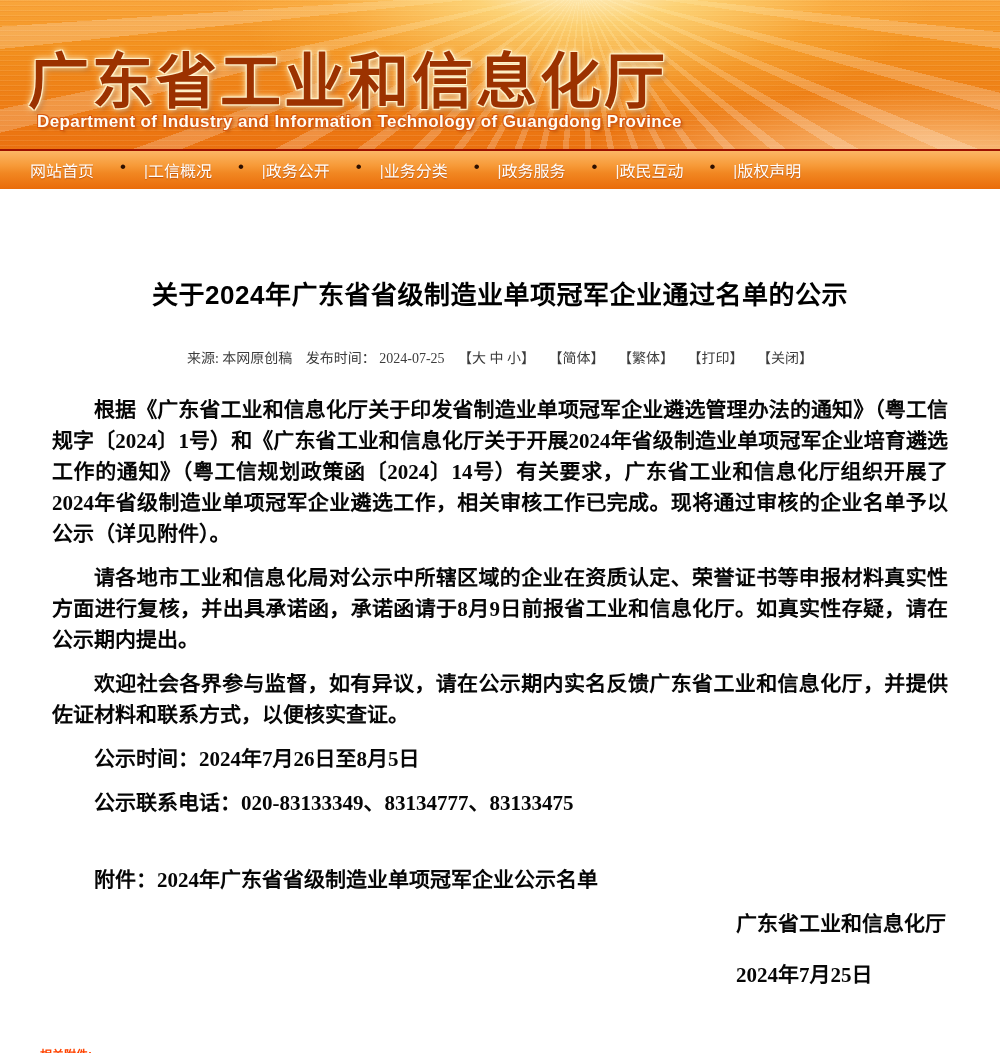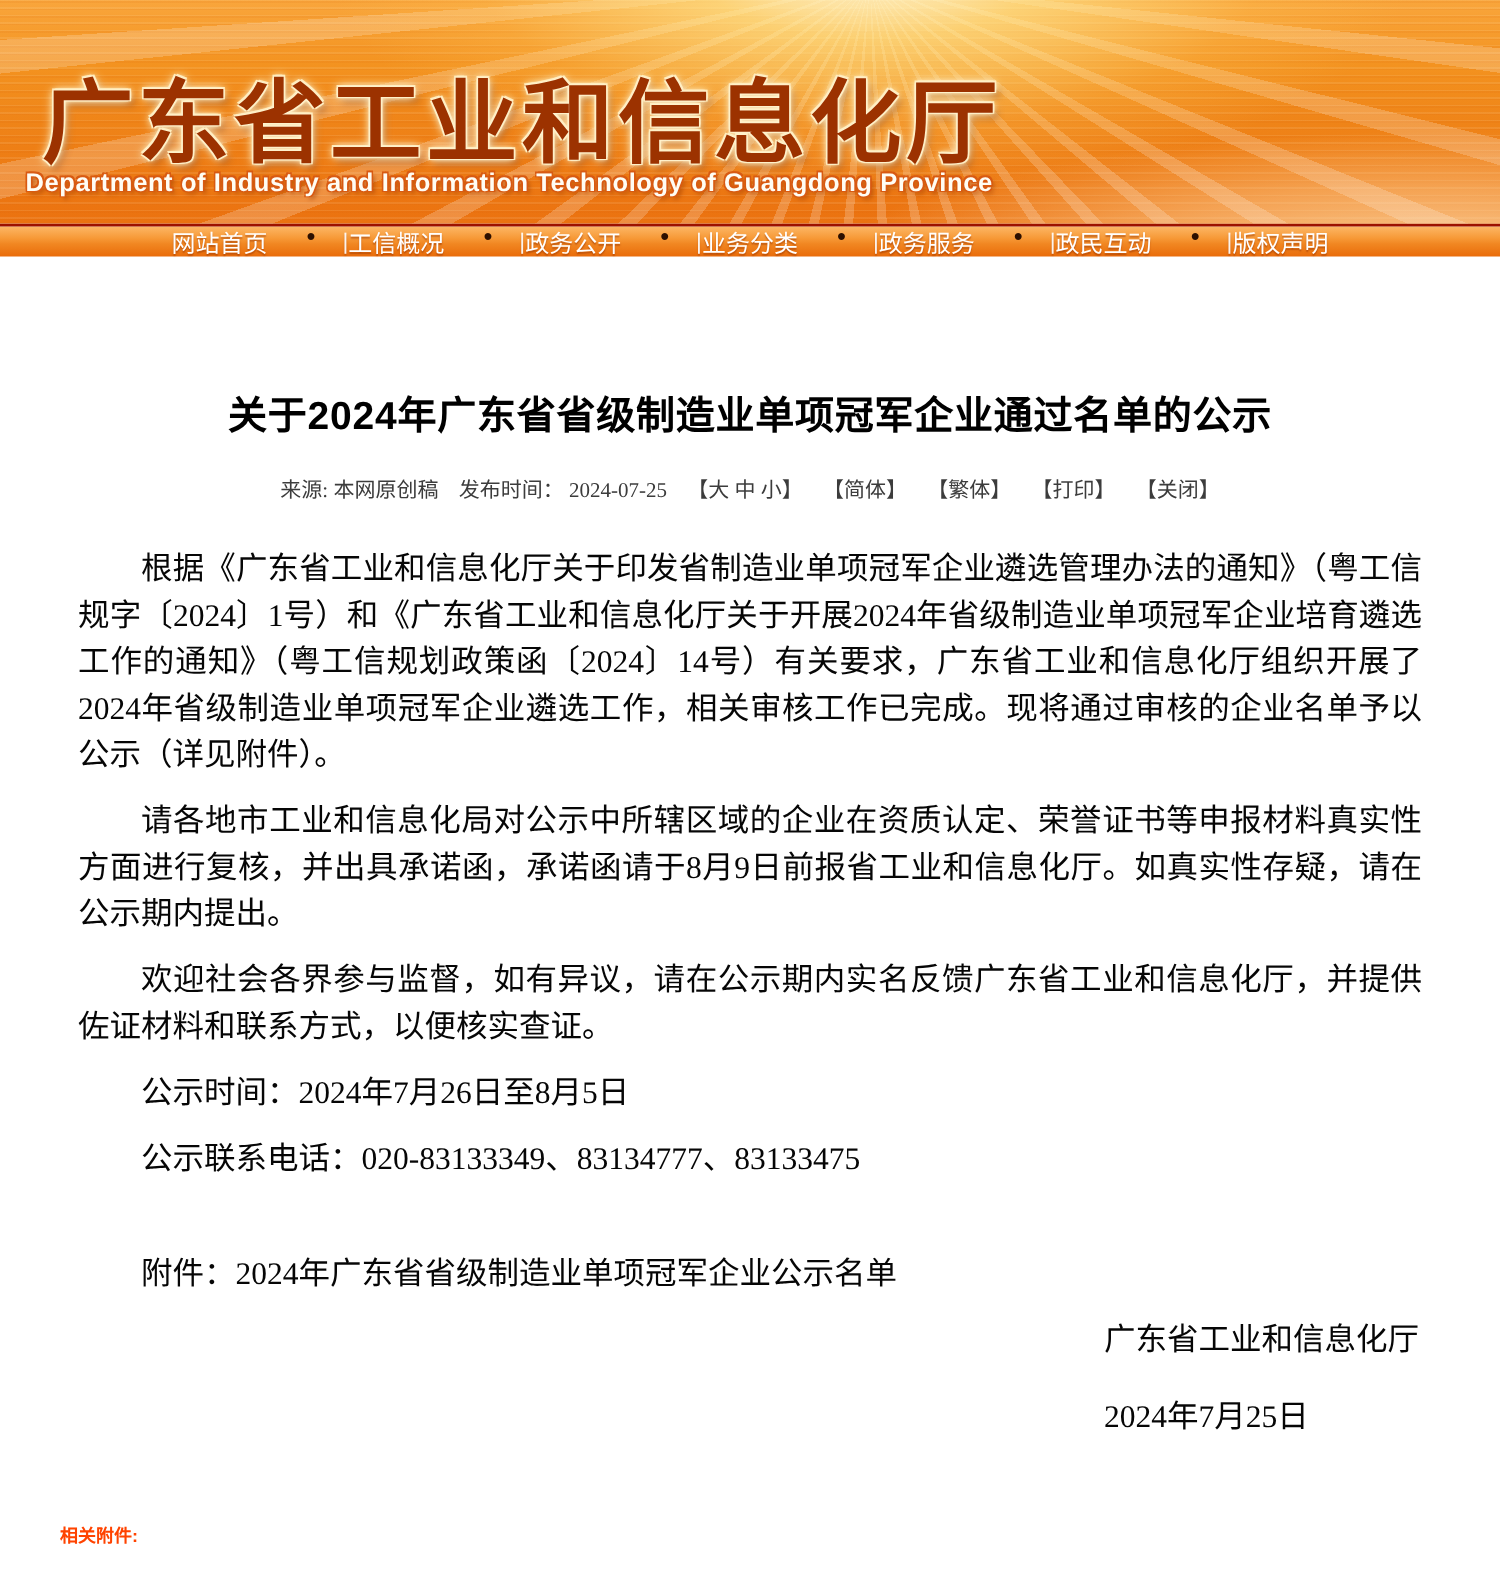--- a/index.html
+++ b/index.html
@@ -31,37 +31,37 @@
     font-weight: bold;
     letter-spacing: 3px;
     color: #9c3200;
     text-shadow:
       0 0 2px #fff6dc, 0 0 5px #fff1c8, 0 0 8px #ffedbe,
       1px 1px 0 #ffe9b6, -1px -1px 0 #ffe9b6, 1px -1px 0 #ffe9b6, -1px 1px 0 #ffe9b6,
       3px 4px 5px rgba(130,45,0,0.45);
   }
   .banner-title-en {
     position: absolute;
-    left: 17px;
+    left: 37px;
     top: 112px;
     font-size: 17px;
     font-weight: bold;
     letter-spacing: 0.4px;
     color: #fffdf4;
     text-shadow:
       1px 1px 0 #d85a12, -1px -1px 0 #d85a12, 1px -1px 0 #d85a12, -1px 1px 0 #d85a12,
       2px 2px 3px rgba(150,55,0,0.55);
   }
 
   
   .nav {
     display: flex;
     align-items: center;
-    justify-content: center;
-    height: 22px;
+    justify-content: flex-start;
+    height: 40px;
     padding: 0 30px;
     border-top: 2px solid #9c1200;
     background: linear-gradient(180deg, #fcb765 0%, #f79a38 38%, #f18722 58%, #e96c0a 100%);
   }
   .nav-group { display: flex; align-items: center; }
   .nav-link {
     color: #ffffff;
     font-size: 16px;
     text-decoration: none;
     text-shadow: 0 1px 1px rgba(150,50,0,0.55);
@@ -86,40 +86,41 @@
   .article { padding: 0 52px; }
   .article-title {
     margin: 85px 0 0 0;
     text-align: center;
     font-size: 26px;
     font-weight: bold;
     color: #000;
     letter-spacing: 0.5px;
   }
   .article-meta {
-    margin-top: 22px;
+    margin-top: 36px;
     text-align: center;
     font-size: 14px;
     color: #3c3c3c;
     font-family: "Liberation Serif", "DejaVu Serif", serif;
   }
   .article-meta span { margin: 0 5px; white-space: nowrap; }
   .meta-action { cursor: pointer; }
 
   .article-body {
     margin-top: 28px;
     font-family: "Liberation Serif", "DejaVu Serif", serif;
     font-size: 21px;
     line-height: 31px;
     color: #060606;
   }
   .para {
     margin: 0 0 13px 0;
     text-indent: 2em;
     text-align: justify;
+    font-weight: bold;
   }
   .attachment-line { margin-top: 46px; }
 
   .signature {
     margin-top: 12px;
     text-align: right;
     padding-right: 2px;
   }
   .signature-inner { display: inline-block; text-align: center; }
   .signer { margin: 0; text-indent: 0; }

